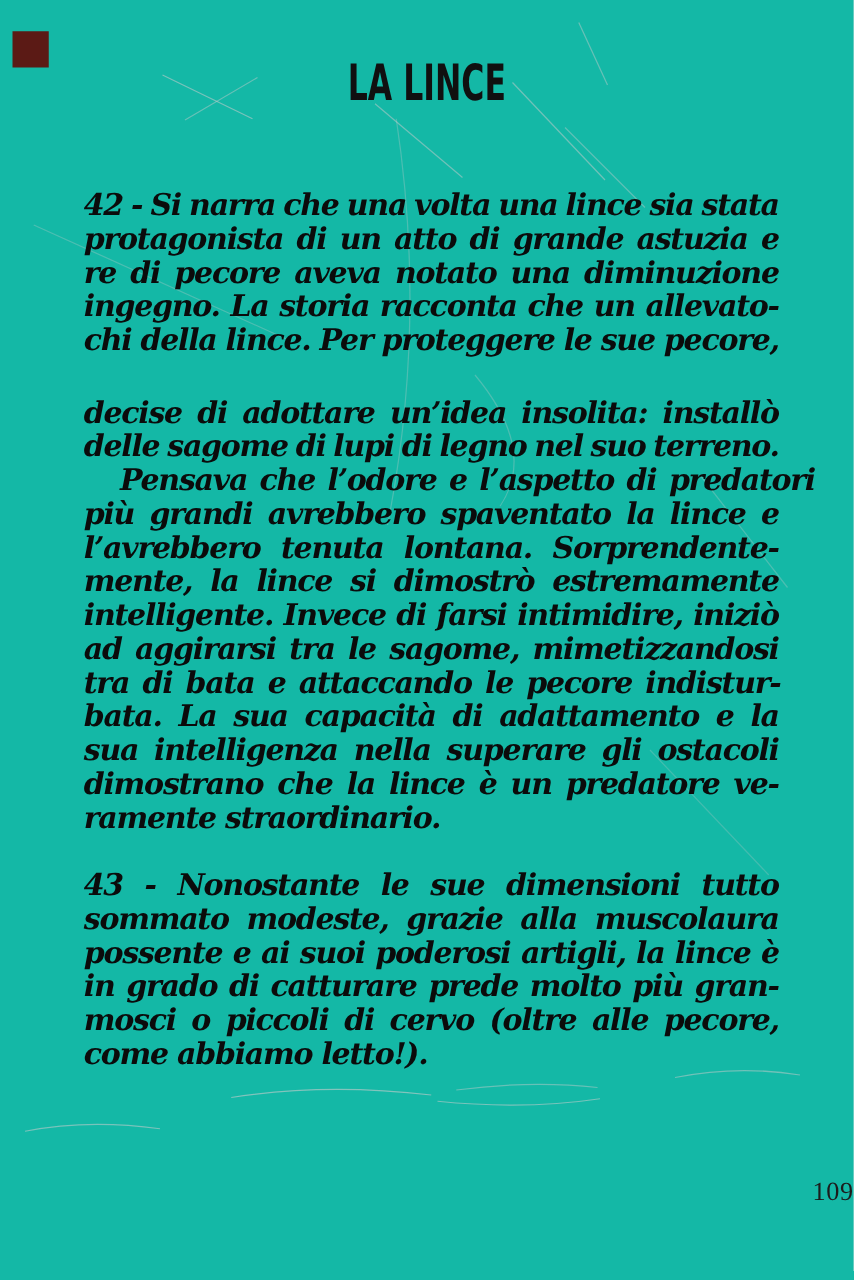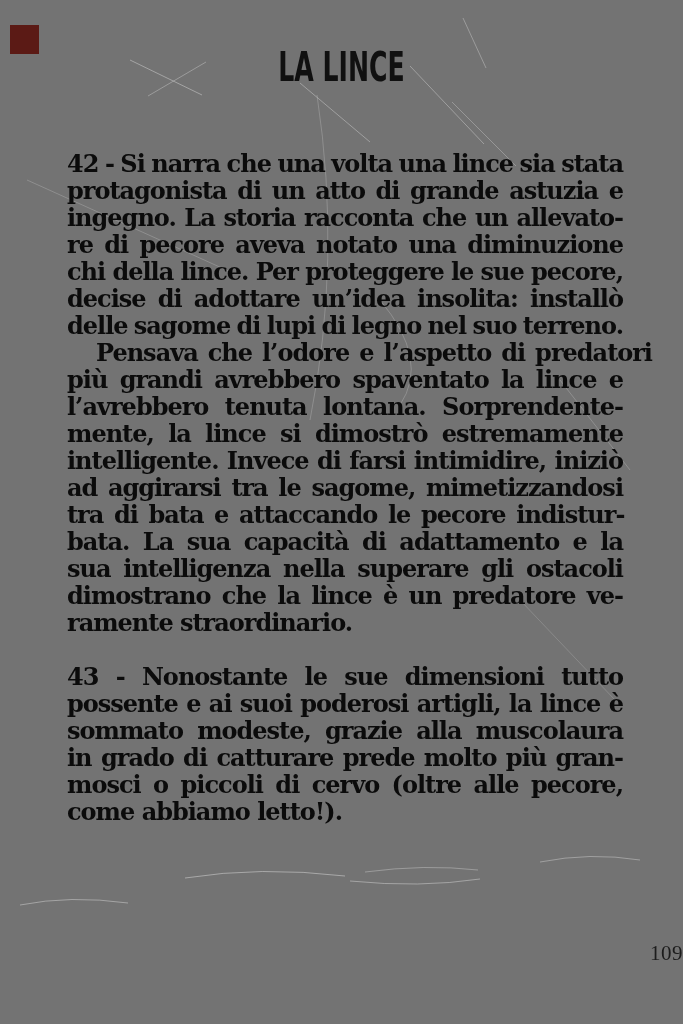--- a/index.html
+++ b/index.html
@@ -1,20 +1,20 @@
 <!DOCTYPE html>
 <html><head>
 <meta charset="utf-8">
 <style>
   html,body { margin:0; padding:0; background:#e8e8e8; }
   .page {
     position:relative;
     width:683px; height:1024px;
     margin:0 auto;
-    background:#737373;
+    background:#14b8a6;
     overflow:hidden;
     font-family:"DejaVu Serif", serif;
   }
   .texture { position:absolute; left:0; top:0; width:683px; height:1024px; pointer-events:none; }
   .corner-mark {
     position:absolute; left:10px; top:25px;
     width:29px; height:29px;
     background:#5b1a15;
   }
   .title-row {
@@ -43,20 +43,21 @@
   .paragraph { margin:0; }
   .paragraph + .paragraph { margin-top:27px; }
   .line {
     white-space:nowrap;
     height:27px;
     line-height:27px;
     font-size:24px;
     font-weight:bold;
     letter-spacing:-1px;
     overflow:visible;
+    font-style:italic;
   }
   .page-number {
     position:absolute; left:0; right:0; top:941px;
     text-align:right;
     font-family:"Liberation Serif", serif;
     font-size:21px;
     line-height:24px;
     color:#1c1c1c;
     letter-spacing:0.5px;
   }
@@ -90,41 +91,41 @@
   <div class="corner-mark" style="background: rgb(91, 26, 21);"></div>
 
   <div class="title-row">
     <h1 class="title">LA LINCE</h1>
   </div>
 
   <div class="body-text" style="color: rgb(11, 11, 11);">
       <div class="paragraph">
         <div class="line" style="word-spacing: -0.867188px;"><span>42 - Si narra che una volta una lince sia stata</span></div>
         <div class="line" style="word-spacing: 3.26562px;"><span>protagonista di un atto di grande astuzia e</span></div>
+        <div class="line" style="word-spacing: 3.96354px;"><span>re di pecore aveva notato una diminuzione</span></div>
         <div class="line" style="word-spacing: 1.22917px;"><span>ingegno. La storia racconta che un allevato-</span></div>
-        <div class="line" style="word-spacing: 3.96354px;"><span>re di pecore aveva notato una diminuzione</span></div>
         <div class="line" style="word-spacing: -0.120536px;"><span>chi della lince. Per proteggere le sue pecore,</span></div>
-        <div class="line" style="word-spacing: 4.80625px;"><span>decise di adottare un’idea insolita: installò</span></div>
+        <div class="line" style="word-spacing: 4.80625px; margin-top: 31px;"><span>decise di adottare un’idea insolita: installò</span></div>
         <div class="line" style="word-spacing: -1.11523px;"><span>delle sagome di lupi di legno nel suo terreno.</span></div>
         <div class="line" style="word-spacing: 2.64062px; margin-left: 29px;"><span>Pensava che l’odore e l’aspetto di predatori</span></div>
         <div class="line" style="word-spacing: 4.92448px;"><span>più grandi avrebbero spaventato la lince e</span></div>
         <div class="line" style="word-spacing: 9.05208px;"><span>l’avrebbero tenuta lontana. Sorprendente-</span></div>
         <div class="line" style="word-spacing: 6.95625px;"><span>mente, la lince si dimostrò estremamente</span></div>
         <div class="line" style="word-spacing: 1.00625px;"><span>intelligente. Invece di farsi intimidire, iniziò</span></div>
         <div class="line" style="word-spacing: 3.31875px;"><span>ad aggirarsi tra le sagome, mimetizzandosi</span></div>
         <div class="line" style="word-spacing: 3.30134px;"><span>tra di bata e attaccando le pecore indistur-</span></div>
         <div class="line" style="word-spacing: 6.10491px;"><span>bata. La sua capacità di adattamento e la</span></div>
         <div class="line" style="word-spacing: 5.41875px;"><span>sua intelligenza nella superare gli ostacoli</span></div>
         <div class="line" style="word-spacing: 3.85938px;"><span>dimostrano che la lince è un predatore ve-</span></div>
         <div class="line last"><span>ramente straordinario.</span></div>
       </div>
       <div class="paragraph">
         <div class="line" style="word-spacing: 9.93229px;"><span>43 - Nonostante le sue dimensioni tutto</span></div>
+        <div class="line" style="word-spacing: 6.83203px;"><span>sommato modeste, grazie alla muscolaura</span></div>
         <div class="line" style="word-spacing: 0.980469px;"><span>possente e ai suoi poderosi artigli, la lince è</span></div>
-        <div class="line" style="word-spacing: 6.83203px;"><span>sommato modeste, grazie alla muscolaura</span></div>
         <div class="line" style="word-spacing: 2.04018px;"><span>in grado di catturare prede molto più gran-</span></div>
         <div class="line" style="word-spacing: 5.08929px;"><span>mosci o piccoli di cervo (oltre alle pecore,</span></div>
         <div class="line last"><span>come abbiamo letto!).</span></div>
       </div>
     </div>
 
   <div class="page-number">109</div>
 
 </div>
 

